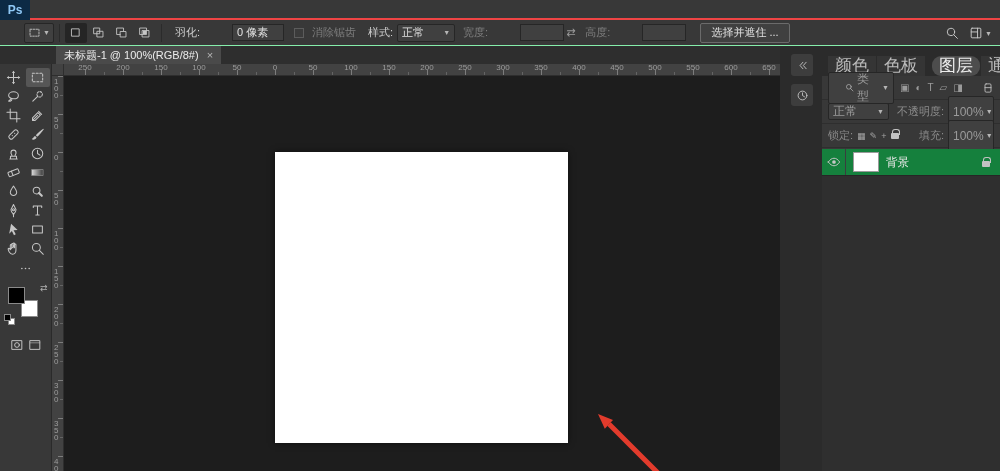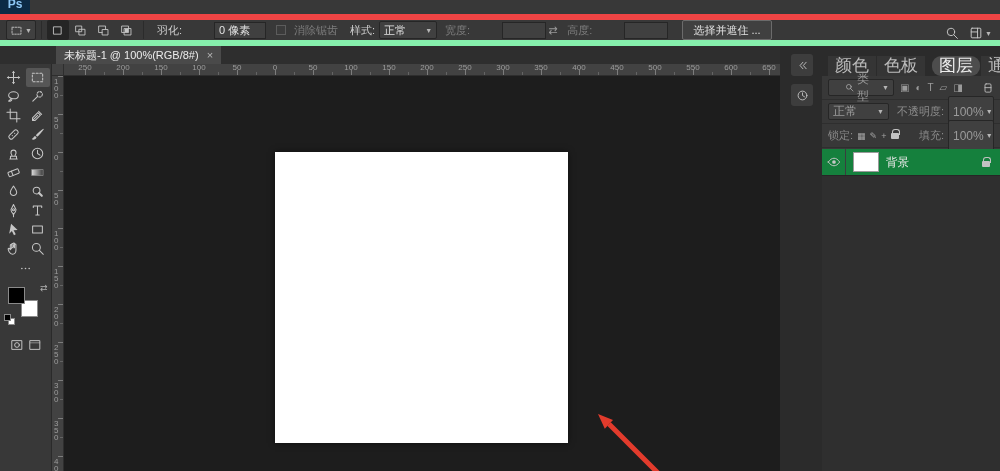--- a/index.html
+++ b/index.html
@@ -3,29 +3,29 @@
 <meta charset="utf-8">
 <style>
   html,body{margin:0;padding:0;background:#111;}
   .app{position:relative;width:1000px;height:471px;background:#1e1e1e;overflow:hidden;
        font-family:"Liberation Sans","DejaVu Sans",sans-serif;font-size:12px;color:#d6d6d6;}
   .app *{box-sizing:border-box;}
   svg{display:block;}
 
   
   .menubar{position:absolute;left:0;top:0;width:100%;height:20px;background:#383838;
-           border-bottom:6px solid #ef4444;display:flex;align-items:flex-end;z-index:30;}
+           border-bottom:2px solid #ef4444;display:flex;align-items:flex-start;z-index:30;}
   .ps-logo{width:30px;height:20px;background:#0c2a45;color:#8ec7f5;font-weight:bold;font-size:12px;
            display:flex;align-items:center;justify-content:center;margin-right:4px;}
   .menu-items{display:flex;align-items:center;height:100%;}
   .menu-item{padding:0 8px;font-size:12px;color:#d6d6d6;line-height:20px;cursor:default;}
 
   
   .optionsbar{position:absolute;left:0;top:20px;width:100%;height:26px;background:#383838;
-              border-bottom:6px solid #86efac;display:flex;align-items:center;font-size:11px;z-index:30;}
+              border-bottom:1px solid #86efac;display:flex;align-items:center;font-size:11px;z-index:30;padding-left:18px;}
   .tool-preset{display:flex;align-items:center;margin-left:6px;padding:1px 3px;border:1px solid #262626;
                background:#404040;border-radius:2px;height:20px;}
   .caret{font-size:7px;color:#b5b5b5;margin-left:2px;}
   .vsep{width:1px;height:18px;background:#2b2b2b;margin:0 5px;}
   .mode-buttons{display:flex;align-items:center;gap:1px;}
   .mode-btn{width:22px;height:20px;display:flex;align-items:center;justify-content:center;border-radius:2px;}
   .mode-btn.active{background:#252525;}
   .opt-label{margin:0 4px 0 8px;color:#cfcfcf;white-space:nowrap;}
   .opt-label.dim{color:#7d7d7d;}
   .opt-input{height:17px;background:#404040;border:1px solid #262626;color:#e3e3e3;font-size:11px;
@@ -86,21 +86,21 @@
   .dock-region{position:absolute;left:780px;top:46px;width:220px;height:425px;background:#2b2b2b;z-index:20;}
   .panel-strip{position:absolute;left:9px;top:8px;width:26px;display:flex;flex-direction:column;align-items:center;gap:8px;}
   .strip-btn{width:22px;height:22px;background:#3d3d3d;border-radius:3px;display:flex;align-items:center;justify-content:center;}
   .dock{position:absolute;left:42px;top:0;width:178px;height:425px;background:#2b2b2b;}
   .dock-tabs{display:flex;height:20px;margin-top:10px;padding-left:6px;}
   .dock-tab{padding:0 7px;line-height:20px;font-size:17px;background:#353535;color:#bdbdbd;margin-right:1px;white-space:nowrap;}
   .dock-tab.active{background:#4d4d4d;color:#ededed;border-radius:9px;}
   .tab-group-gap{width:6px;flex:none;}
   .panel-body{position:absolute;left:0;top:30px;right:0;bottom:0;background:#383838;}
   .panel-row{height:24px;display:flex;align-items:center;padding:0 6px;border-bottom:1px solid #2e2e2e;}
-  .filter-dd{width:66px;height:17px;gap:3px;justify-content:flex-start;padding-left:16px;}
+  .filter-dd{width:66px;height:32px;gap:3px;justify-content:flex-start;padding-left:16px;}
   .filter-dd .caret{margin-left:auto;}
   .filter-ico{font-size:10px;color:#9b9b9b;margin-left:6px;}
   .filter-toggle{margin-left:auto;}
   .dd-dim .dd-val{color:#9a9a9a;}
   .lbl-dim{color:#8b8b8b;font-size:11px;white-space:nowrap;}
   .blend-dd{width:78px;height:17px;}
   .small-dd{width:46px;height:32px;}
   .lock-ico{font-size:9px;color:#a3a3a3;margin:0 2px;}
   .layers-list{position:absolute;left:0;top:73px;right:0;bottom:0;background:#2f2f2f;}
   .layer-row{height:27px;display:flex;align-items:center;border-bottom:1px solid #262626;}

